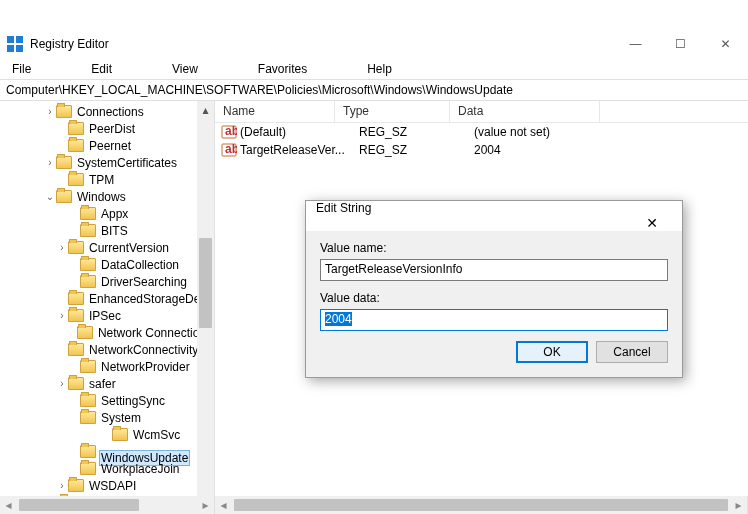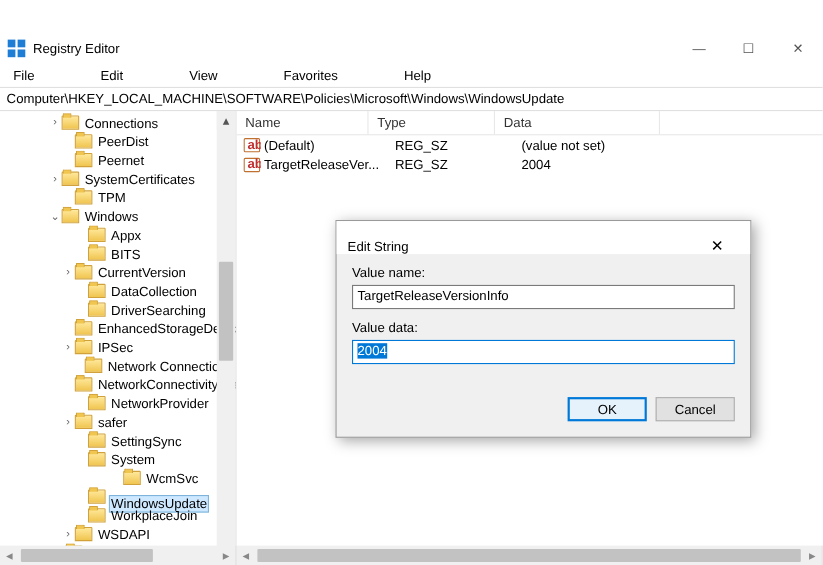--- a/index.html
+++ b/index.html
@@ -47,30 +47,30 @@
 .col-data { width: 150px; }
 .row { display: flex; height: 18px; align-items: center; }
 .val-icon { width: 16px; height: 16px; margin: 0 3px 0 6px; flex-shrink:0; }
 .val-icon svg { width:16px; height:16px; }
 .row .col-name { width: 111px; padding-left:0; overflow:hidden; text-overflow:ellipsis; }
 .row .col-type { width: 115px; padding-left:8px; }
 .row .col-data { padding-left:8px; }
 
 
 .dialog { position: absolute; left: 305px; top: 200px; width: 378px; background: #f0f0f0; border: 1px solid #9a9a9a; box-shadow: 3px 3px 12px rgba(0,0,0,0.35); }
-.dlg-title { height: 30px; display:flex; align-items:flex-end; padding: 0 10px; background:#fff; }
+.dlg-title { height: 30px; display:flex; align-items:flex-start; padding: 0 10px; background:#fff;flex-direction:column; }
 .dlg-close { margin-left:auto; width:40px; text-align:center; font-size:14px; }
 .dlg-body { padding: 10px 14px 14px; }
 .dlg-label { margin-bottom: 4px; }
 .dlg-input { width: 100%; height: 22px; border: 1px solid #7a7a7a; background: #fff; padding: 2px 4px; margin-bottom: 10px; }
 .dlg-input.readonly { background: #fff; }
 .dlg-input.focused { border: 1px solid #0078d7; }
 .dlg-input .selected-text { background: #0078d7; color:#fff; }
 .dlg-btns { display:flex; justify-content:flex-end; gap:8px; margin-top:4px; }
-.dlg-btn { width: 72px; height: 22px; border:1px solid #adadad; background:#e1e1e1; display:flex; align-items:center; justify-content:center;margin-top:20px; }
+.dlg-btn { width: 72px; height: 22px; border:1px solid #adadad; background:#e1e1e1; display:flex; align-items:center; justify-content:center; }
 .dlg-btn.default { border:2px solid #0078d7; background:#e5f1fb; }
 
 
 .hscroll { position:absolute; left:0; right:0; bottom:0; height:18px; background:#f0f0f0; display:flex; }
 .hscroll .seg { border-right:1px solid #e0e0e0; display:flex; align-items:center; }
 .hscroll .seg .btn{ width:17px; text-align:center; color:#888;}
 .hscroll .seg .track{ flex:1; position:relative; height:100%;}
 .hscroll .seg .thumb{ position:absolute; top:3px; bottom:3px; background:#c2c2c2; border-radius:1px;}
 </style>
 </head>

